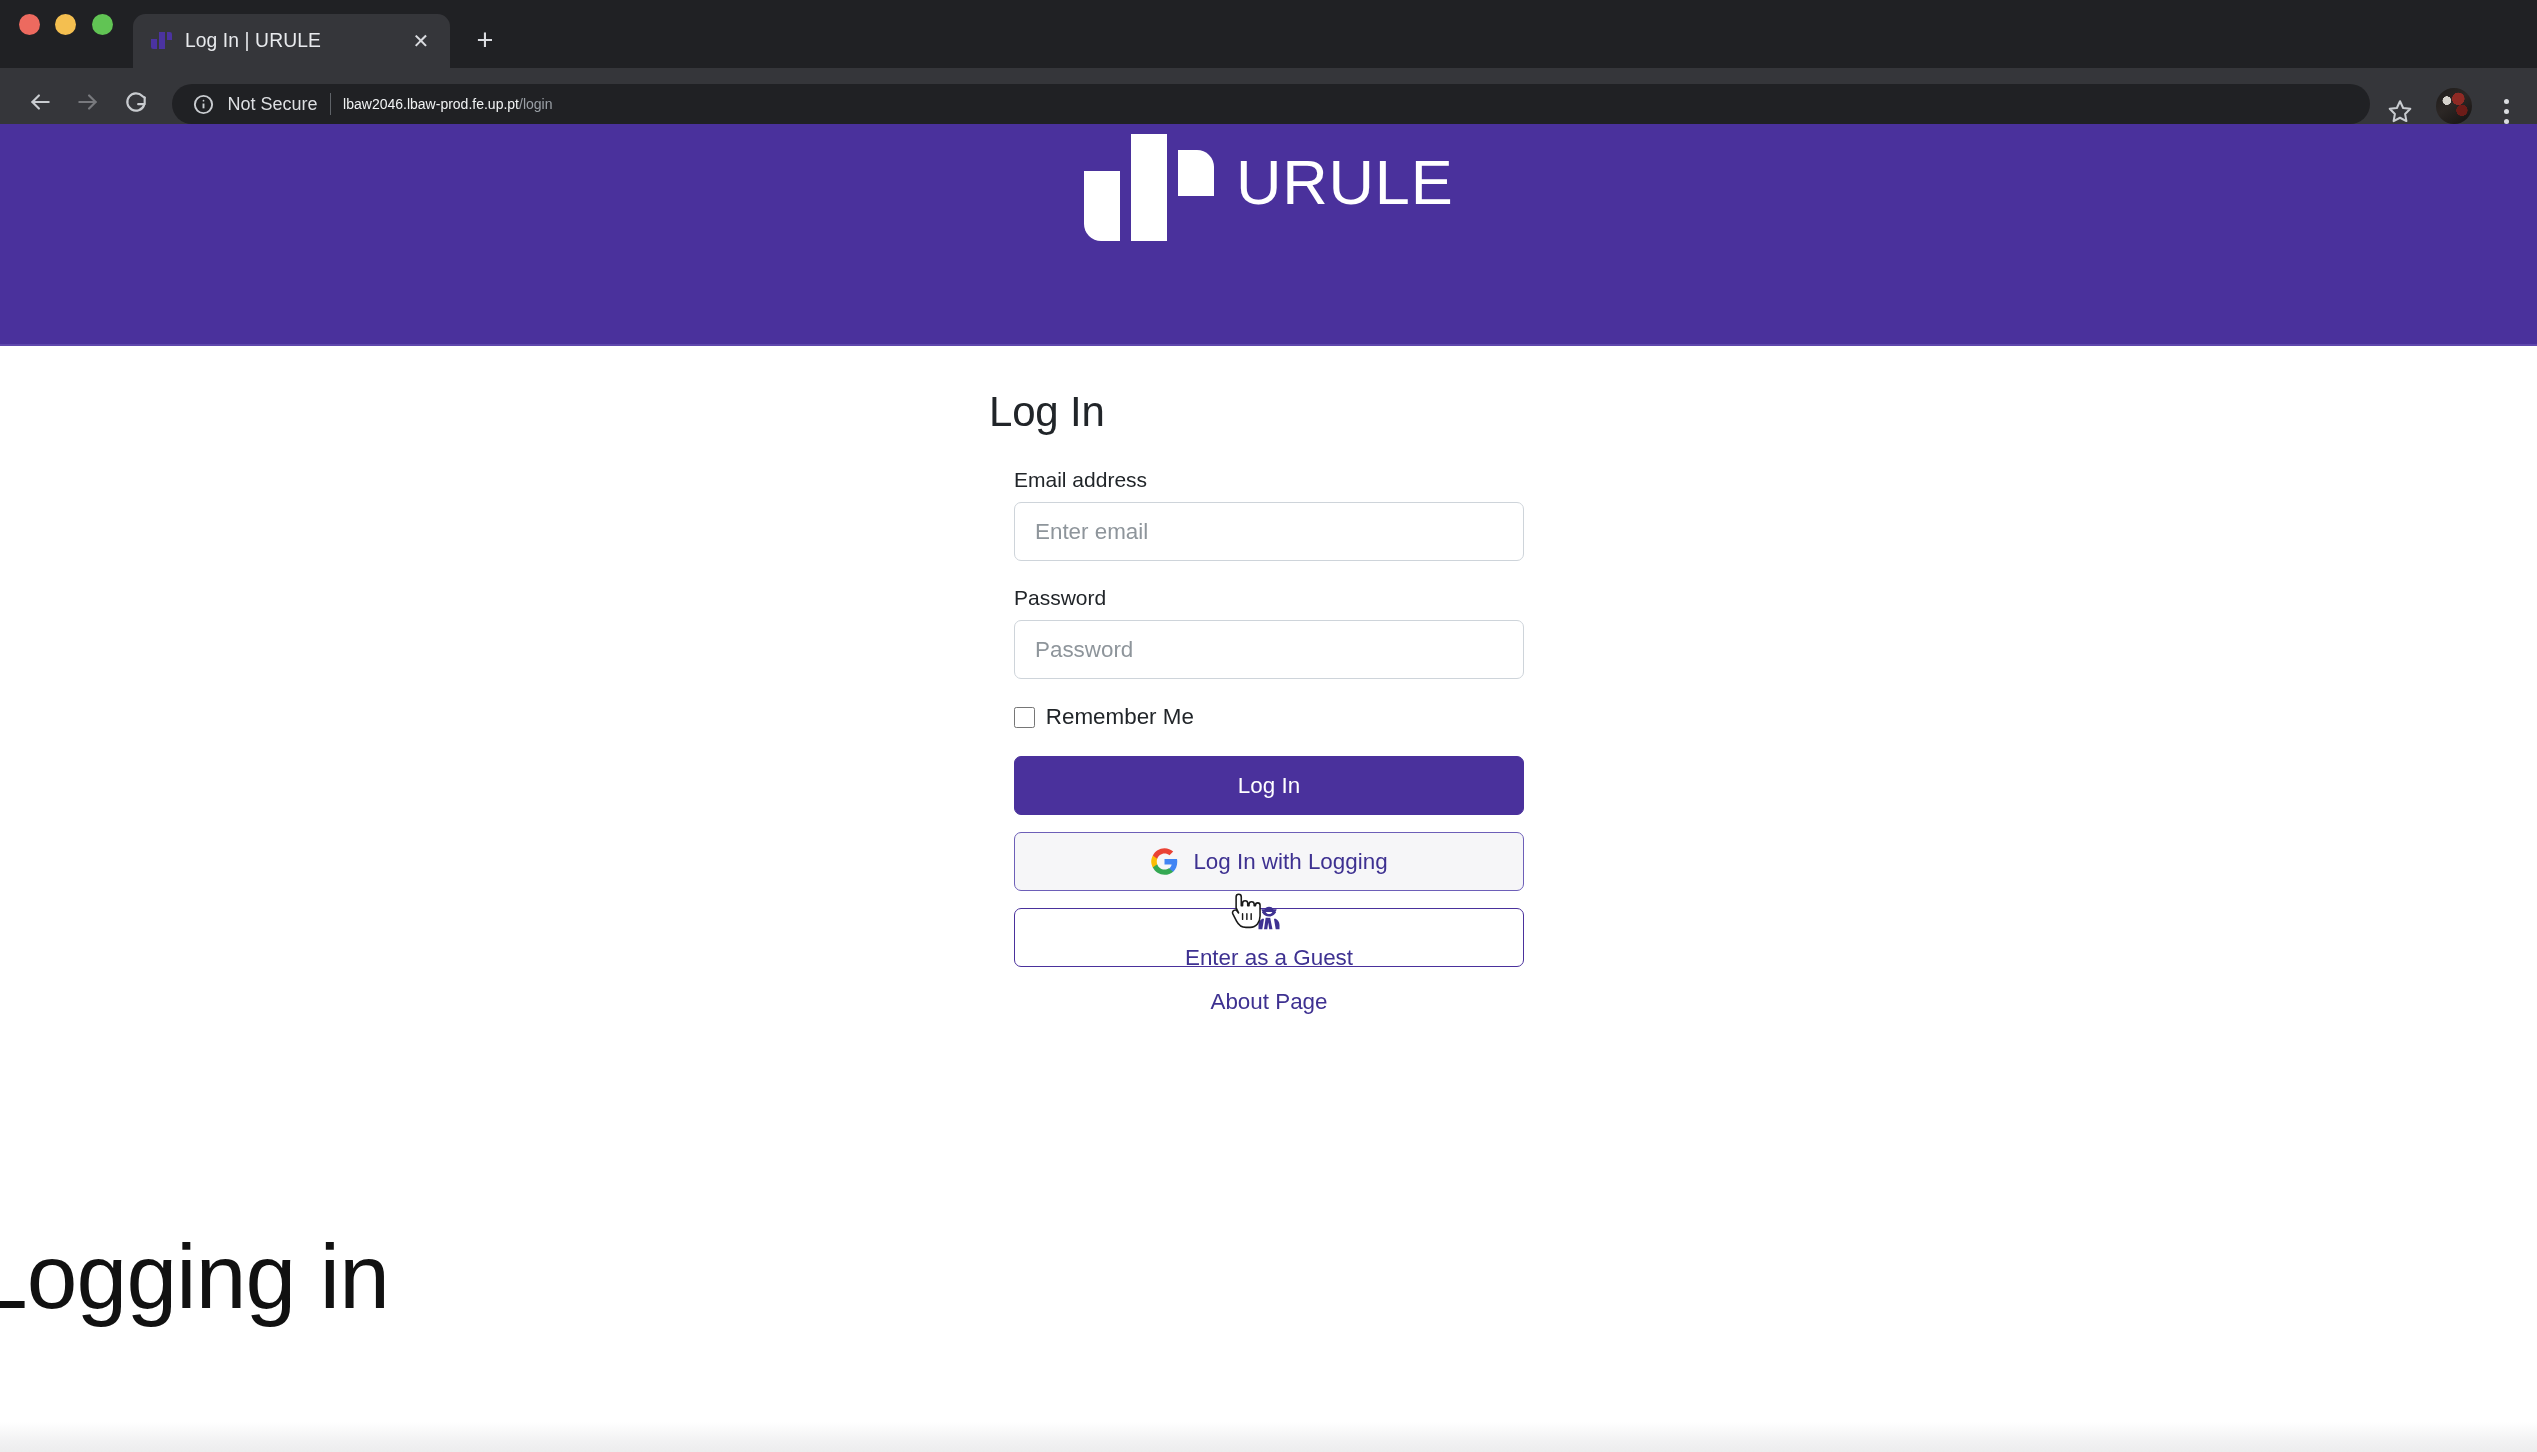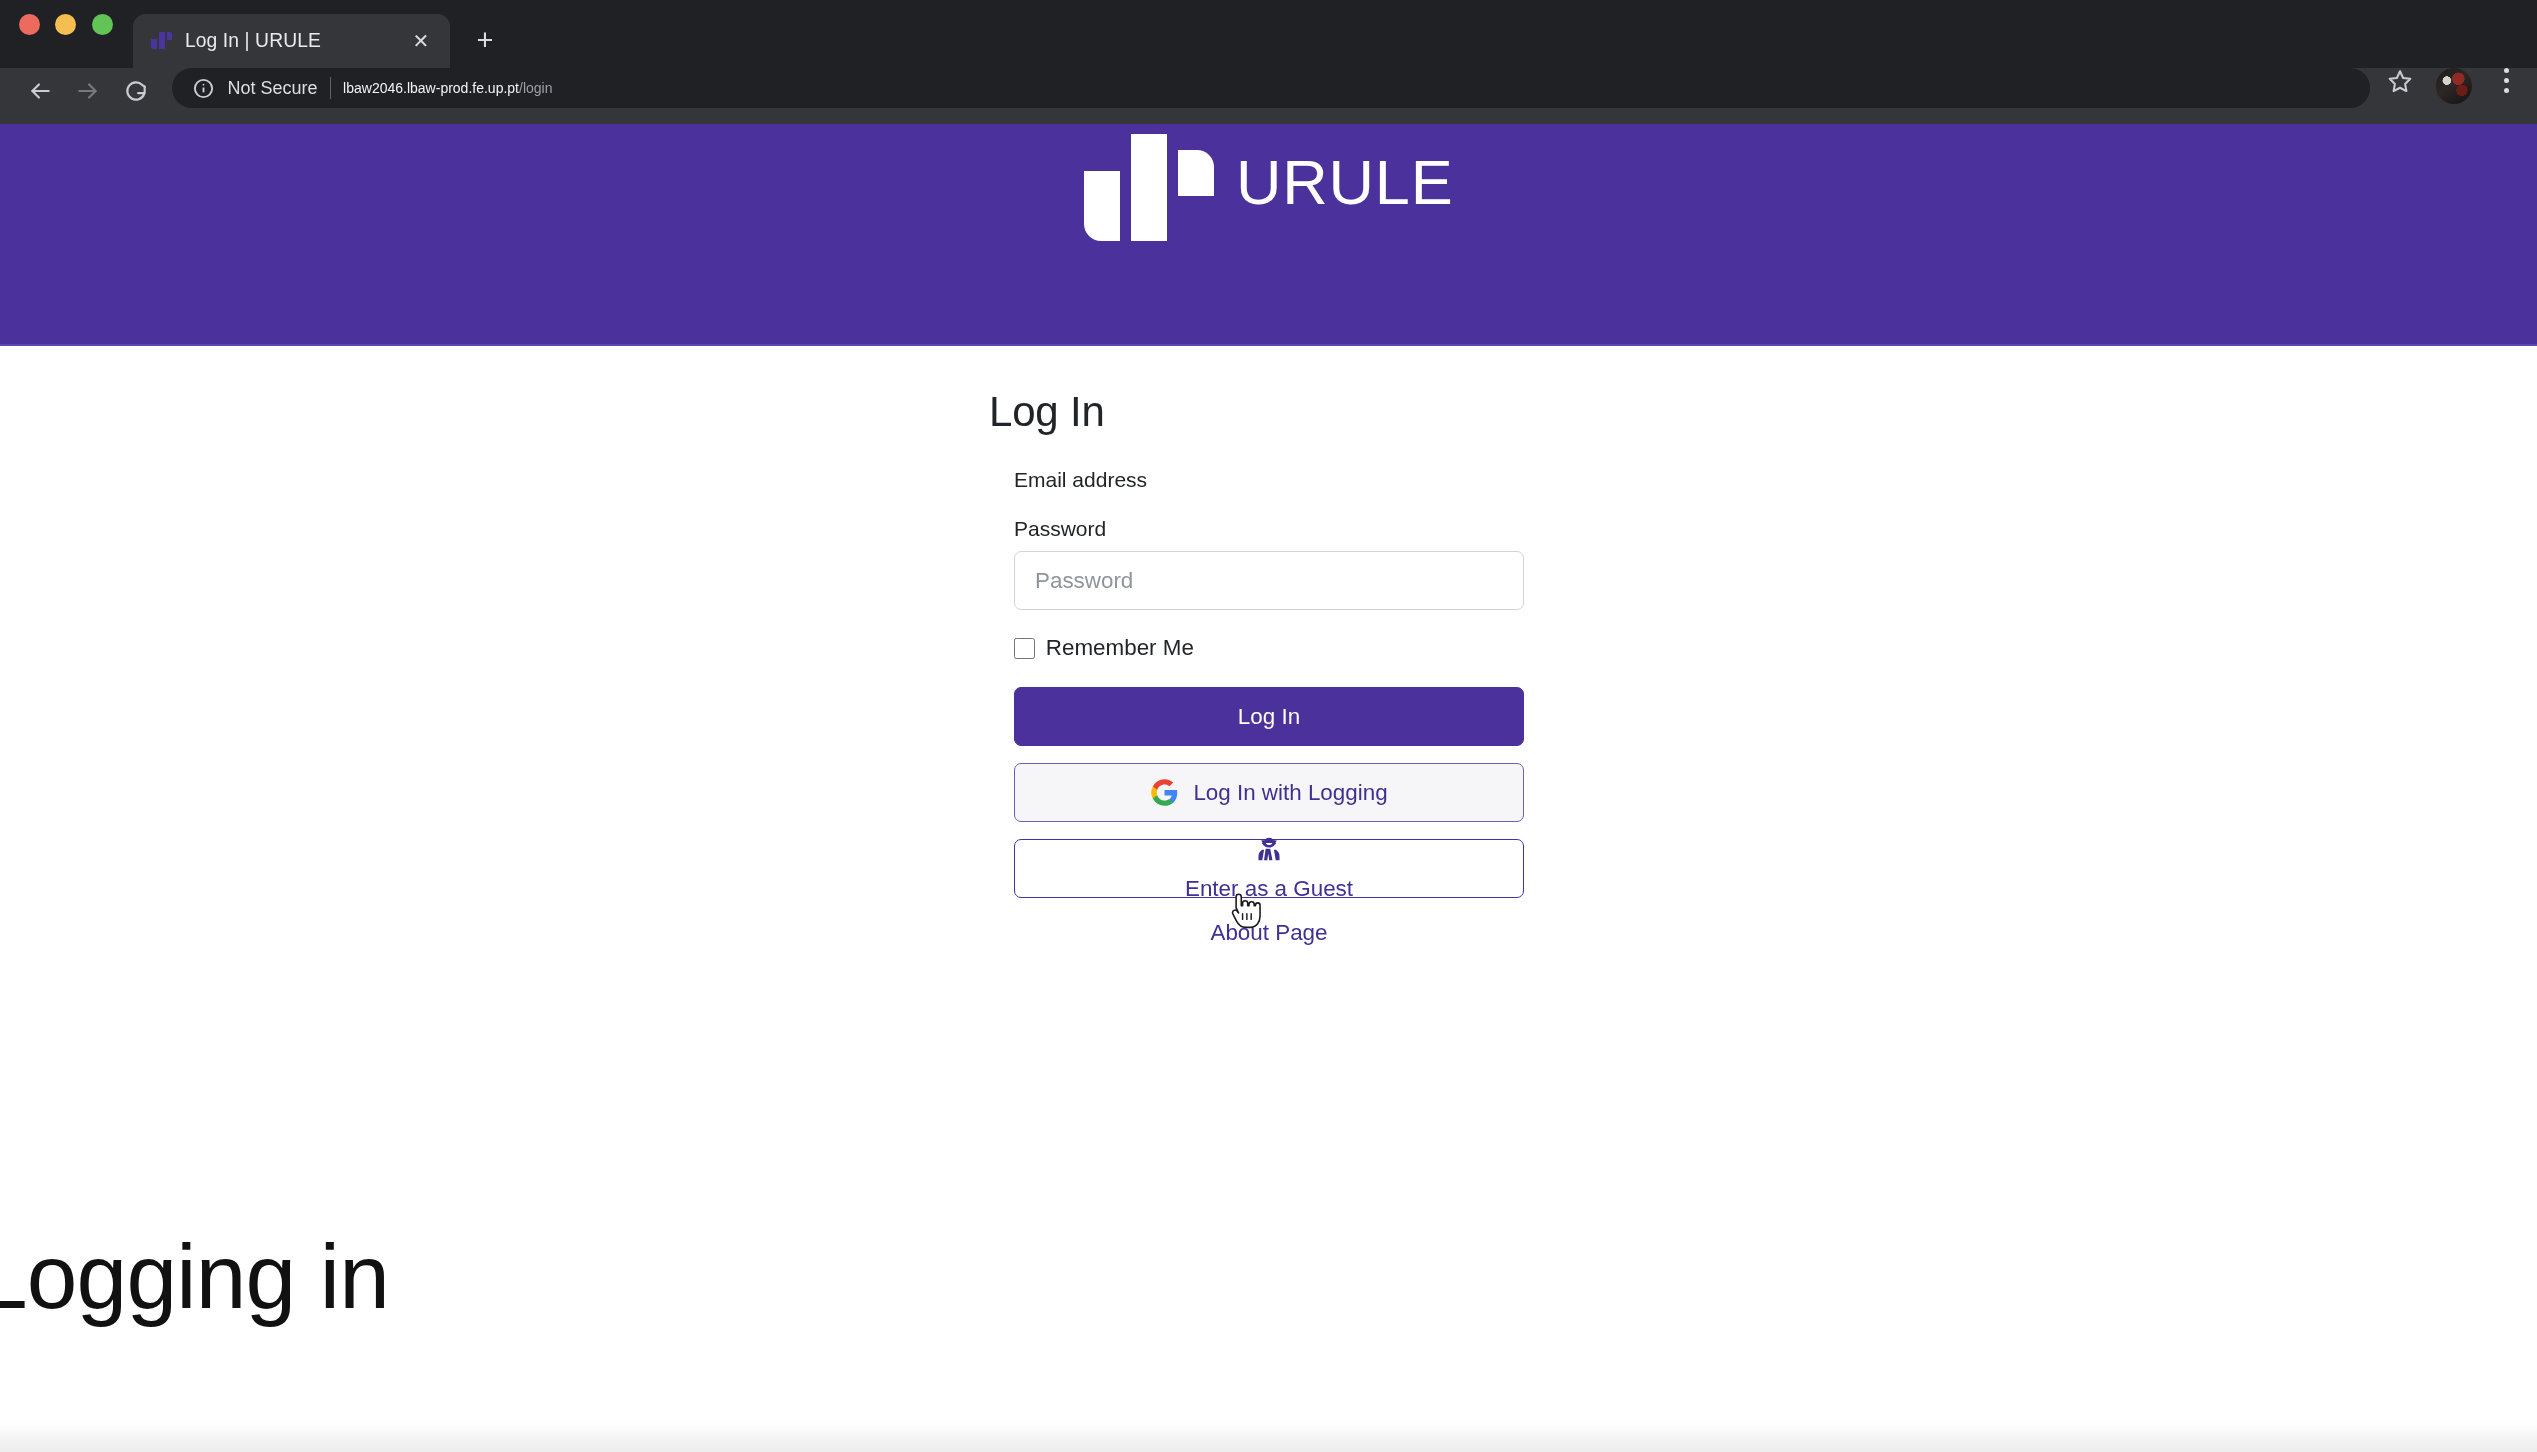--- a/index.html
+++ b/index.html
@@ -76,21 +76,21 @@
     width: 43px; height: 43px;
     display: flex; align-items: center; justify-content: center;
     margin: 0 0 6.2px 14px;
     font-weight: 300;
   }
 
   .toolbar {
     height: 56px;
     background: #35363a;
     display: flex;
-    align-items: flex-start;
+    align-items: flex-end;
     padding: 0 20px 0 17px;
     gap: 3.1px;
   }
   .navbtn {
     width: 45px; height: 45px;
     display: flex; align-items: center; justify-content: center;
     color: #c9ccd0;
     flex: 0 0 auto;
   }
   .navbtn svg { display: block; }
@@ -376,20 +376,21 @@
         <span class="brand-name">URULE</span>
       </div>
     </div>
 
     <div class="content">
 
       <h1 class="page-title">Log In</h1>
 
       <div class="field-group">
         <label class="field-label">Email address</label>
+        <input class="field-input" type="text" placeholder="Enter email" style="">
       </div>
 
       <div class="field-group">
         <label class="field-label">Password</label>
         <input class="field-input" type="text" placeholder="Password" style="">
       </div>
 
       <div class="remember-row">
         <span class="checkbox"></span>
         <span class="remember-label">Remember Me</span>

